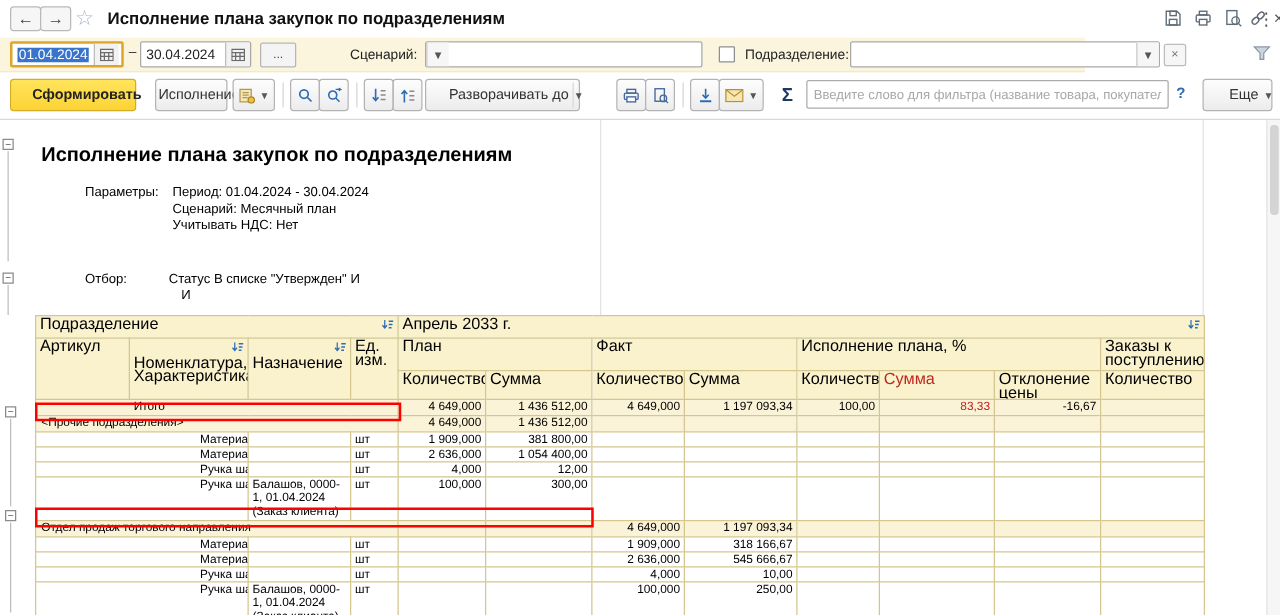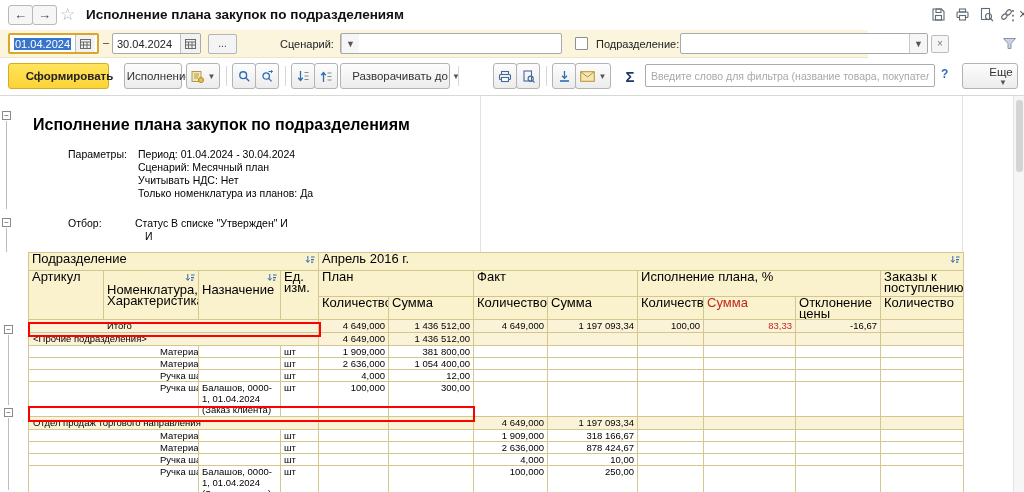--- a/index.html
+++ b/index.html
@@ -39,21 +39,21 @@
   
   #toolbar { position:absolute; left:0; top:58px; width:1024px; height:38px; background:#fff; border-bottom:1px solid #d8d8d8; }
   .tbtn { position:absolute; top:5px; height:26px; border:1px solid #b3b3b3; border-radius:3px; background:linear-gradient(#fdfdfd,#ececec); font-size:11.5px; color:#333; display:flex; align-items:center; justify-content:center; cursor:pointer; white-space:nowrap;padding-left:22px; }
   #btn-generate { left:8px; width:101px; background:linear-gradient(#ffe45c,#fcd335); border-color:#d3ad25; font-weight:bold; color:#222; }
   .tsep { position:absolute; top:8px; width:1px; height:20px; background:#d8d8d8; }
   .iconbtn { padding:0; }
   .tbtn svg { display:block; }
   #filter-input { position:absolute; left:645px; top:6px; width:290px; height:23px; border:1px solid #ababab; border-radius:2px; font-size:10.5px; padding:0 5px; color:#333; font-family:"Liberation Sans",sans-serif; }
   #filter-input::placeholder { color:#a8a8a8; }
   #help-q { position:absolute; left:941px; top:9px; color:#2e6db4; font-size:12px; font-weight:bold; cursor:pointer; }
-  #btn-more { left:962px; width:56px;flex-direction:column; }
+  #btn-more { left:962px; width:56px; }
   .ddcaret { font-size:8px; color:#555; margin-left:4px; }
 
   
   #report { position:absolute; left:0; top:96px; width:1013px; height:396px; background:#fff; overflow:hidden; }
   .gridline { position:absolute; width:1px; background:#e2e2e2; }
   #rtitle { position:absolute; left:33px; top:20px; font-size:16px; font-weight:bold; color:#000; white-space:nowrap; }
   .ptext { position:absolute; font-size:10.5px; color:#000; white-space:nowrap;margin-left:35px; }
   .mbox { position:absolute; width:9px; height:9px; border:1px solid #8a8a8a; background:#fff; font-size:8px; line-height:7px; text-align:center; color:#444; cursor:pointer; }
   .tline { position:absolute; width:1px; background:#bdbdbd; }
 
@@ -199,21 +199,21 @@
           <path d="M3.5 1v9M1.2 7.8L3.5 10.4 5.8 7.8" stroke="#2e6db4" fill="none" stroke-width="1.3"></path>
           <path d="M7.5 2.5h4M7.5 6h4M7.5 9.5h4" stroke="#8a8a8a" stroke-width="1.2"></path>
         </svg>
     </div>
     <div class="tbtn iconbtn" style="left:314px;width:24px">
       <svg width="13" height="13" viewBox="0 0 13 13">
           <path d="M3.5 12V3M1.2 5.2L3.5 2.6 5.8 5.2" stroke="#2e6db4" fill="none" stroke-width="1.3"></path>
           <path d="M7.5 3h4M7.5 6.5h4M7.5 10h4" stroke="#8a8a8a" stroke-width="1.2"></path>
         </svg>
     </div>
-    <div class="tbtn" style="left:340px;width:110px">
+    <div class="tbtn" style="left:340px;width:124px">
         <span>Разворачивать до</span>
         <span class="ddcaret">▼</span>
       </div>
     <div class="tsep" style="left:458px"></div>
     <div class="tbtn iconbtn" style="left:493px;width:24px">
       <svg width="14" height="13" viewBox="0 0 14 13" fill="none" stroke="#44699c" stroke-width="1.1">
           <rect x="1.5" y="4.5" width="11" height="5" rx="1"></rect>
           <rect x="3.5" y="1.5" width="7" height="3"></rect>
           <rect x="3.5" y="7.5" width="7" height="4" fill="#fff"></rect>
         </svg>
@@ -259,21 +259,20 @@
     <div class="mbox" style="left:4px;top:229px">−</div>
     <div class="tline" style="left:8px;top:239px;height:70px"></div>
     <div class="mbox" style="left:4px;top:312px">−</div>
     <div class="tline" style="left:8px;top:322px;height:72px"></div>
 
     <div id="rtitle">Исполнение плана закупок по подразделениям</div>
     <div class="ptext" style="left:33px;top:52px">Параметры:</div>
     <div class="ptext" style="left:103px;top:52px">Период: 01.04.2024 - 30.04.2024</div>
     <div class="ptext" style="left:103px;top:65px">Сценарий: Месячный план</div>
     <div class="ptext" style="left:103px;top:78px">Учитывать НДС: Нет</div>
-    <div class="ptext" style="left:103px;top:91px">Только номенклатура из планов: Да</div>
     <div class="ptext" style="left:33px;top:121px">Отбор:</div>
     <div class="ptext" style="left:100px;top:121px">Статус В списке "Утвержден" И</div>
     <div class="ptext" style="left:110px;top:134px">И</div>
 
     <table id="rtable">
       <colgroup>
         <col style="width:75px">
           <col style="width:95px">
           <col style="width:82px">
           <col style="width:38px">
@@ -288,21 +287,21 @@
       </colgroup>
       <thead>
         <tr class="hr1">
           <td colspan="4"><span class="sorticon"><svg width="10" height="10" viewBox="0 0 10 10">
                   <path d="M2.8 1v6M1 5.2L2.8 7.4 4.6 5.2" stroke="#2e6db4" fill="none"></path>
                   <path d="M6 2h3.6M6 4.6h3M6 7.2h2.2" stroke="#2e6db4" stroke-width="1.2"></path>
                 </svg></span><span>Подразделение</span></td>
           <td colspan="8"><span class="sorticon"><svg width="10" height="10" viewBox="0 0 10 10">
                   <path d="M2.8 1v6M1 5.2L2.8 7.4 4.6 5.2" stroke="#2e6db4" fill="none"></path>
                   <path d="M6 2h3.6M6 4.6h3M6 7.2h2.2" stroke="#2e6db4" stroke-width="1.2"></path>
-                </svg></span><span>Апрель 2016 г.</span></td>
+                </svg></span><span>Апрель 2033 г.</span></td>
         </tr>
         <tr class="hr2">
           <td rowspan="2">Артикул</td>
           <td rowspan="2" class="hwrap2"><span class="sorticon"><svg width="10" height="10" viewBox="0 0 10 10">
                   <path d="M2.8 1v6M1 5.2L2.8 7.4 4.6 5.2" stroke="#2e6db4" fill="none"></path>
                   <path d="M6 2h3.6M6 4.6h3M6 7.2h2.2" stroke="#2e6db4" stroke-width="1.2"></path>
                 </svg></span><span>Номенклатура, Характеристика</span></td>
           <td rowspan="2"><span class="sorticon"><svg width="10" height="10" viewBox="0 0 10 10">
                   <path d="M2.8 1v6M1 5.2L2.8 7.4 4.6 5.2" stroke="#2e6db4" fill="none"></path>
                   <path d="M6 2h3.6M6 4.6h3M6 7.2h2.2" stroke="#2e6db4" stroke-width="1.2"></path>
@@ -423,21 +422,21 @@
             <td class="num"></td>
             <td class="num"></td>
           </tr>
           <tr class="r-item">
             <td class="c-name" colspan="2">Материал 2,</td>
             <td class="c-purpose"></td>
             <td class="c-unit">шт</td>
             <td class="num"></td>
             <td class="num"></td>
             <td class="num">2 636,000</td>
-            <td class="num">878 424,67</td>
+            <td class="num">545 666,67</td>
             <td class="num"></td>
             <td class="num red"></td>
             <td class="num"></td>
             <td class="num"></td>
           </tr>
           <tr class="r-item">
             <td class="c-name" colspan="2">Ручка шариковая,</td>
             <td class="c-purpose"></td>
             <td class="c-unit">шт</td>
             <td class="num"></td>

